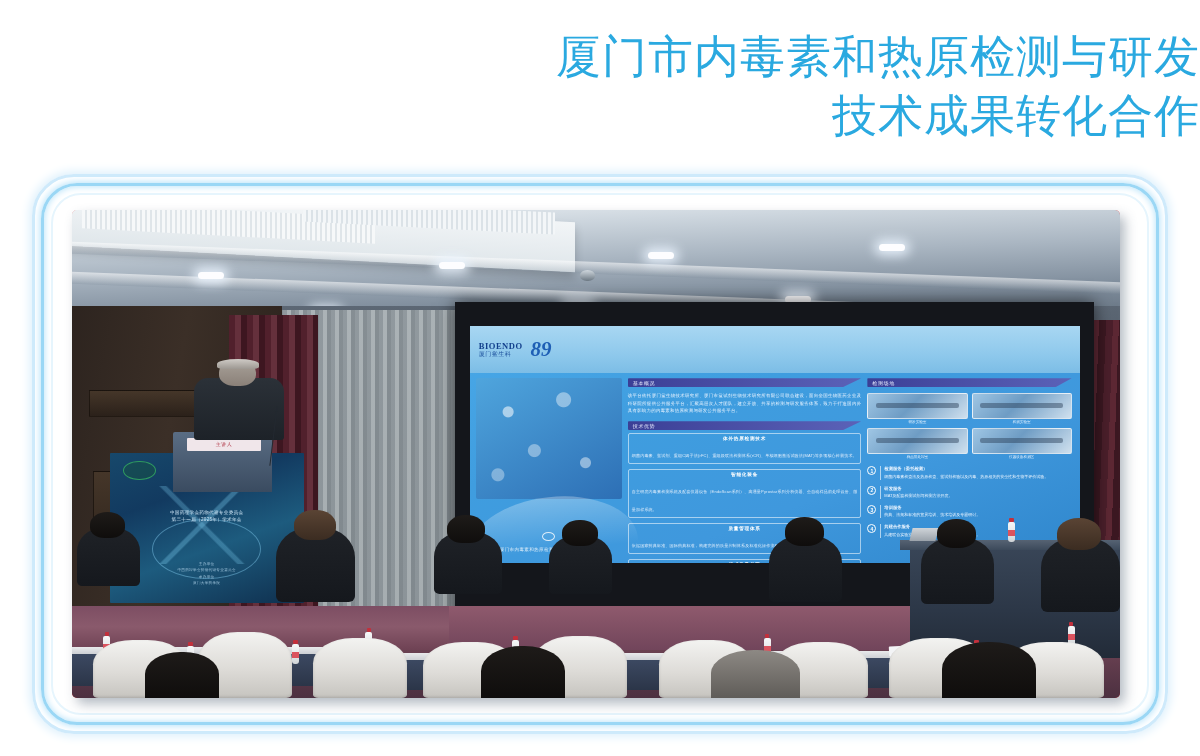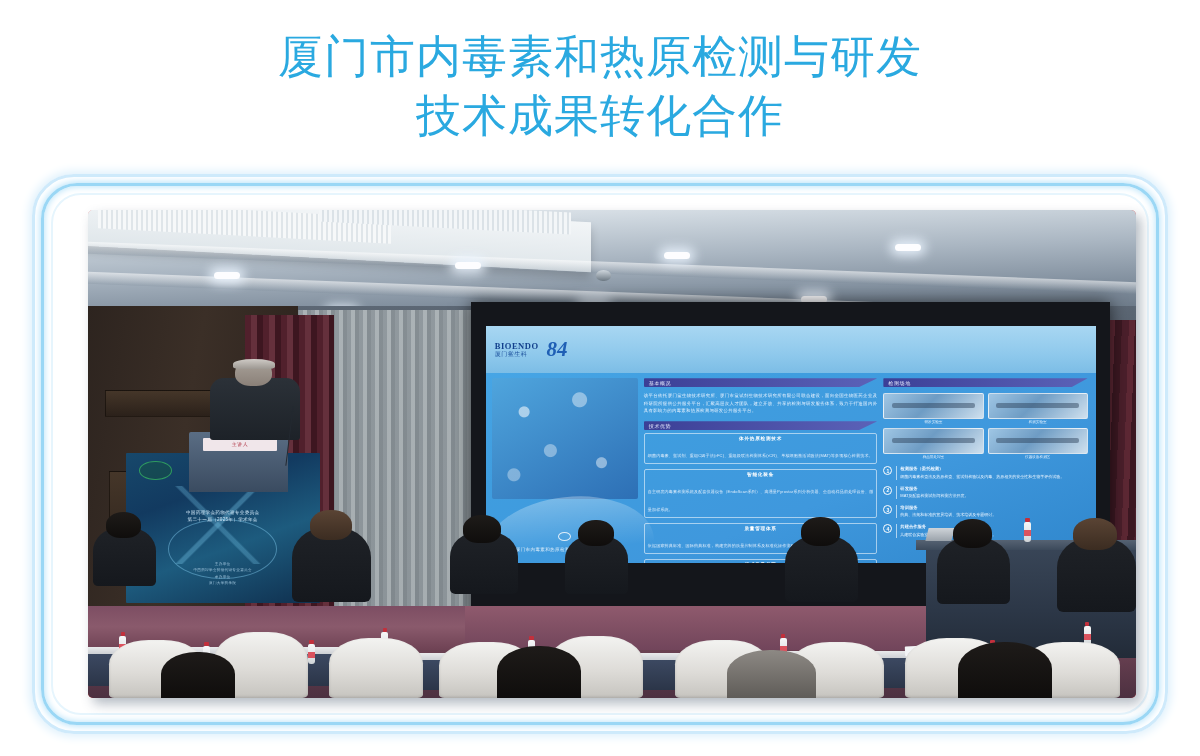--- a/index.html
+++ b/index.html
@@ -18,20 +18,21 @@
     text-align:center;
     line-height:1.30;
     letter-spacing:1px;
   }
   .title-line{
     display:block;
     font-size:45px;
     font-weight:400;
     color:#2aa9e0;
     font-family:"DejaVu Sans","Liberation Sans",sans-serif;
+    text-align:right;
   }
 
   
   .frame-wrap{
     position:absolute;left:32px;top:174px;width:1136px;height:560px;
   }
   .glow-outer{
     position:absolute;inset:0;
     border-radius:42px;
     border:3px solid #cfeafb;
@@ -45,21 +46,21 @@
     box-shadow:0 0 6px 1px #bfe6fa inset, 0 0 7px 1px #b5e2fa;
   }
   .glow-inner{
     position:absolute;left:19px;top:19px;right:19px;bottom:19px;
     border-radius:30px;
     border:2px solid #e6f5fd;
   }
 
   
   .photo{
-    position:absolute;left:56px;top:36px;width:1048px;height:488px;
+    position:absolute;left:40px;top:36px;width:1048px;height:488px;
     border-radius:5px;overflow:hidden;
     box-shadow:5px 6px 12px rgba(60,80,100,.38);
     background:#ef4444;
   }
   .photo *{box-sizing:border-box;}
 
   
   .ceiling{
     position:absolute;left:0;top:0;width:100%;height:120px;
     background:
@@ -414,21 +415,21 @@
       <div class="speaker-col"></div>
 
       <div class="screen-frame">
         <div class="screen">
 
           <div class="slide-header">
             <div class="brand-logo">
               <span class="brand-en">BIOENDO</span>
               <span class="brand-cn">厦门鲎生科</span>
             </div>
-            <span class="brand-47">84</span>
+            <span class="brand-47">89</span>
           </div>
 
           <div class="slide-body">
 
             <div class="col-left">
               <div class="cell-photo"></div>
               <div class="wave-art"></div>
               <div class="footer-logo">
                 <span class="footer-mark"></span>
                 <span class="footer-txt">厦门市内毒素和热原检测与研发公共服务平台</span>

